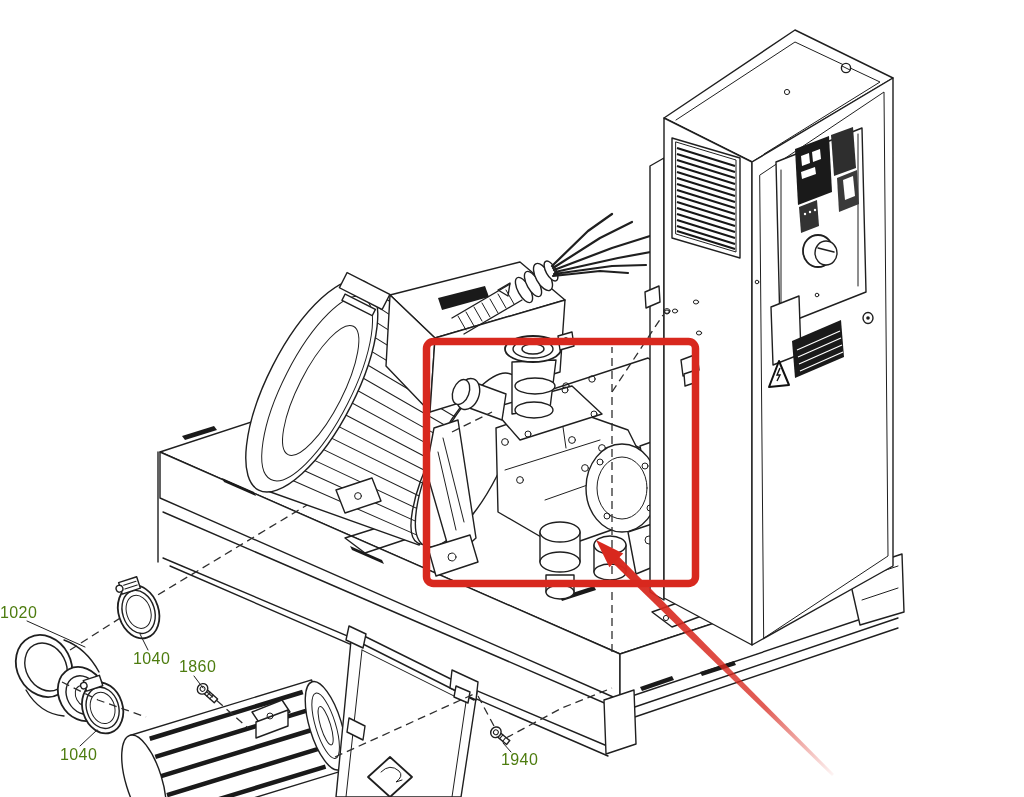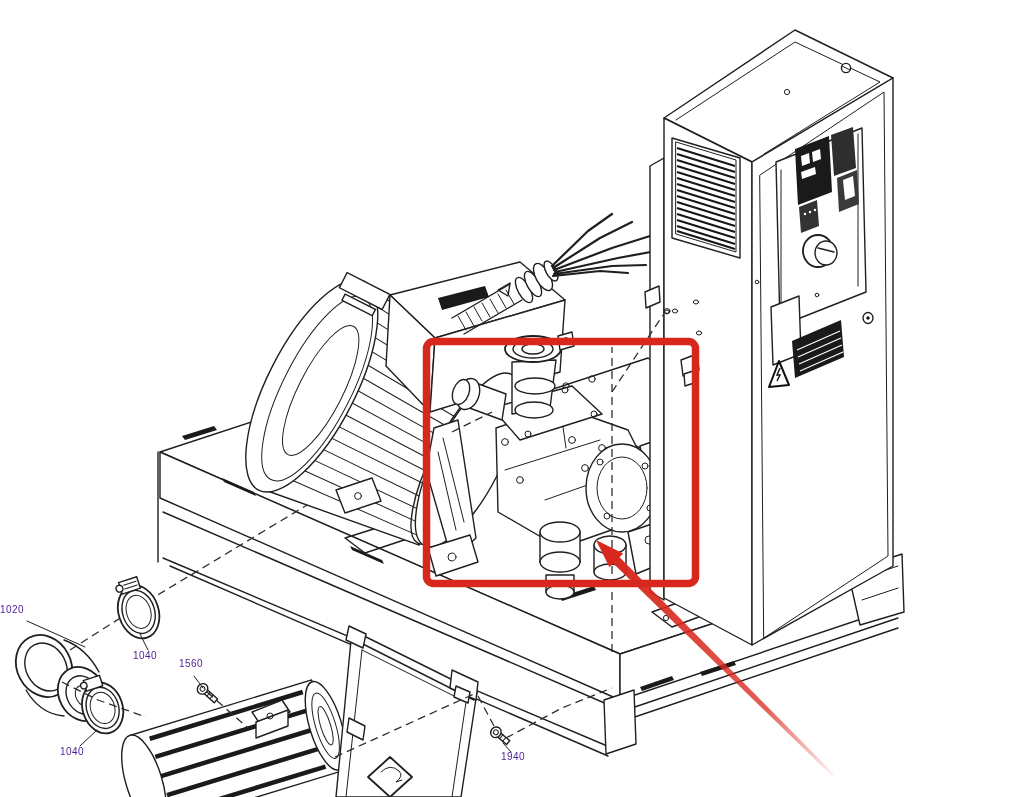--- a/index.html
+++ b/index.html
@@ -1,19 +1,19 @@
 <!DOCTYPE html>
 <html style="--hl: #d8281e;"><head>
 <meta charset="utf-8">
 <style>
   html,body{margin:0;padding:0;background:#fff;}
   #stage{position:relative;width:1024px;height:797px;background:#fff;overflow:hidden;
          font-family:"Liberation Sans",sans-serif;}
   #stage svg{position:absolute;left:0;top:0;}
-  .plabel{position:absolute;font-size:10px;color:#4c1d95;letter-spacing:.4px;
+  .plabel{position:absolute;font-size:16px;color:#4d7c0f;letter-spacing:.4px;
           font-family:"Liberation Sans",sans-serif;user-select:none;white-space:nowrap;}
   
   .ln{fill:none;stroke:#1f1f1f;stroke-width:1.4;stroke-linecap:round;stroke-linejoin:round;}
   .th{fill:none;stroke:#1f1f1f;stroke-width:1;stroke-linecap:round;}
   .fw{fill:#ffffff;stroke:#1f1f1f;stroke-width:1.4;stroke-linejoin:round;}
   .fw2{fill:#ffffff;stroke:#1f1f1f;stroke-width:1.8;stroke-linejoin:round;}
   .dk{fill:#1a1a1a;stroke:none;}
   .dash{fill:none;stroke:#2e2e2e;stroke-width:1.3;stroke-dasharray:8 5;stroke-linecap:butt;}
   .hlfill{fill:var(--hl,#d8281e);}
 </style>
@@ -336,16 +336,16 @@
     <path class="th" d="M27,621 L85,647"></path>
     <path class="th" d="M148,650 L140,634"></path>
     <path class="th" d="M194,676 L203,688"></path>
     <path class="th" d="M80,746 L97,730"></path>
     <path class="th" d="M511,752 L503,743"></path>
   </g>
 </svg>
 
 <div class="plabel" style="left:0px;top:604px">1020</div>
 <div class="plabel" style="left:133px;top:650px">1040</div>
-<div class="plabel" style="left:179px;top:658px">1560</div>
+<div class="plabel" style="left:179px;top:658px">1860</div>
 <div class="plabel" style="left:60px;top:746px">1040</div>
 <div class="plabel" style="left:501px;top:751px">1940</div>
 </div>
 
 </body></html>

